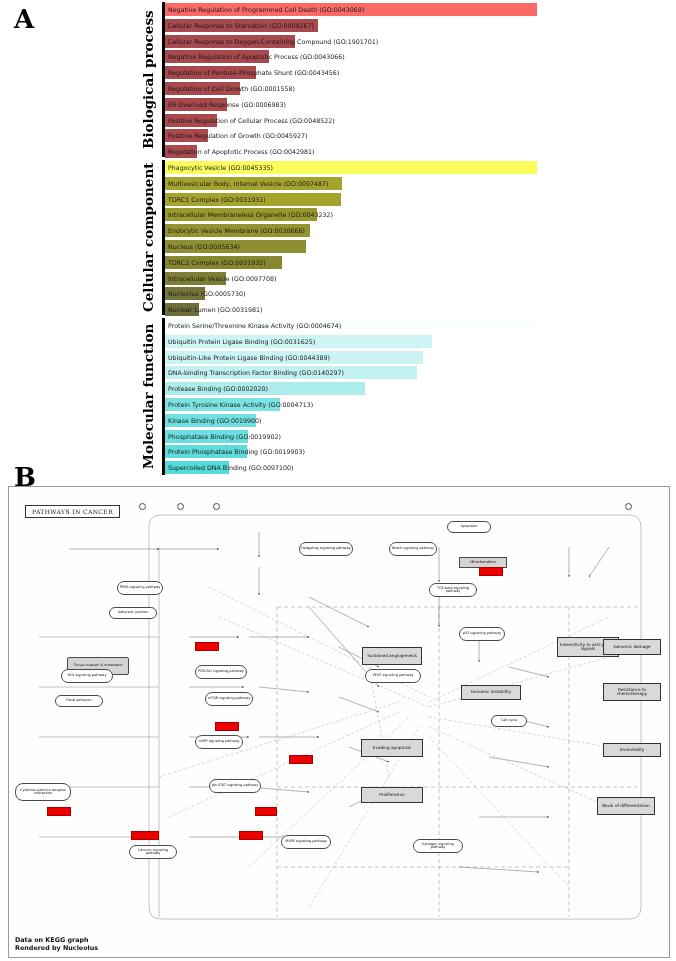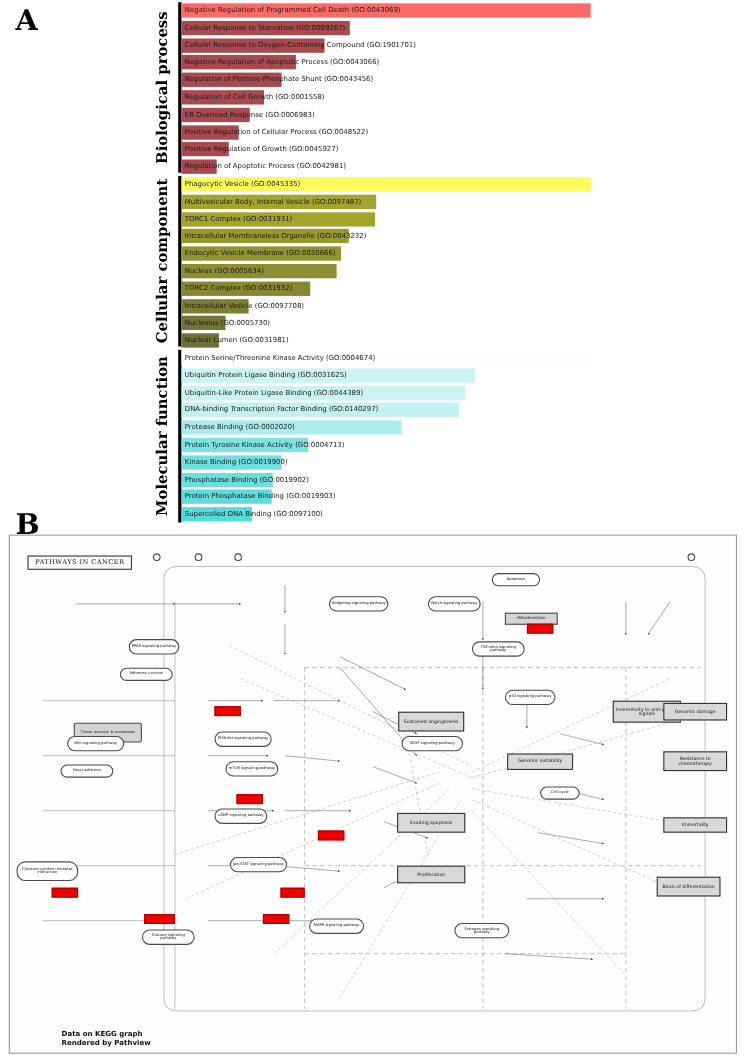--- a/index.html
+++ b/index.html
@@ -26,21 +26,21 @@
   .bar-fill{position:absolute;left:0;top:1px;height:13px;}
   .bar-label{position:absolute;left:3px;top:1px;height:13px;line-height:13.5px;
       font-size:6.3px;color:#1a1a1a;white-space:nowrap;
       font-family:"DejaVu Sans","Liberation Sans",sans-serif;}
 
   
   #panel-b{position:absolute;left:8px;top:486px;width:660px;height:470px;
       border:1px solid #9a9a9a;background:#fefefe;}
   #kegg-canvas{position:absolute;inset:0;}
   .kegg-note{position:absolute;left:6px;bottom:4px;font-size:6.4px;font-weight:bold;
-      color:#111;line-height:1.35;font-family:"DejaVu Sans","Liberation Sans",sans-serif;margin-left:41px;}
+      color:#111;line-height:1.35;font-family:"DejaVu Sans","Liberation Sans",sans-serif;}
   .kegg-title{position:absolute;left:16px;top:18px;border:1px solid #333;
       background:#fff;padding:2px 6px;font-size:6px;color:#111;letter-spacing:.4px;
       font-family:"DejaVu Serif","Liberation Serif",serif;}
   .knode{position:absolute;border:1px solid #4a4a4a;background:#f2f2f2;
       font-size:3.6px;color:#111;text-align:center;line-height:1;
       display:flex;align-items:center;justify-content:center;overflow:hidden;
       padding:0 1px;box-sizing:border-box;}
   .knode.red{background:#ee0000;border-color:#aa0000;color:#ee0000;}
   .knode.big{background:#d9d9d9;border:1px solid #333;font-size:4.2px;}
   .knode.round{border-radius:8px;background:#fff;font-size:3.4px;}
@@ -314,15 +314,15 @@
   <div class="knode red" style="left:230px;top:344px;width:24px;height:9px;"></div>
   <div class="knode red" style="left:246px;top:320px;width:22px;height:9px;"></div>
 
   <div class="knode circle" style="left:130px;top:16px;width:7px;height:7px;"></div>
   <div class="knode circle" style="left:168px;top:16px;width:7px;height:7px;"></div>
   <div class="knode circle" style="left:204px;top:16px;width:7px;height:7px;"></div>
   <div class="knode circle" style="left:616px;top:16px;width:7px;height:7px;"></div>
 
   <div class="kegg-note">
     <div>Data on KEGG graph</div>
-    <div>Rendered by Pathview</div>
+    <div>Rendered by Nucleolus</div>
   </div>
 </div>
 
 </body></html>

